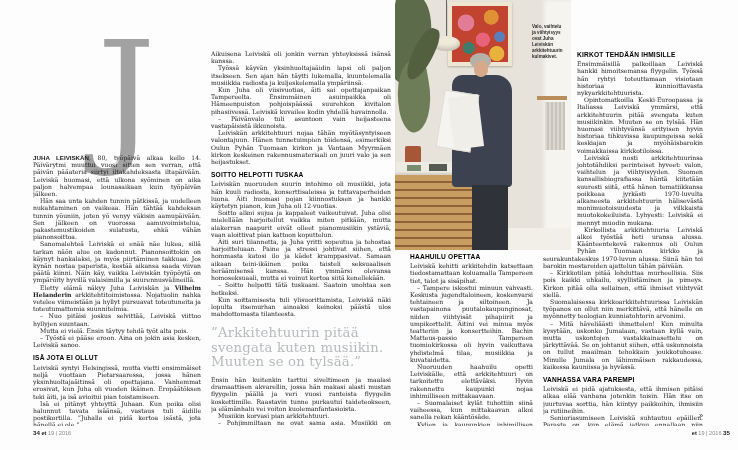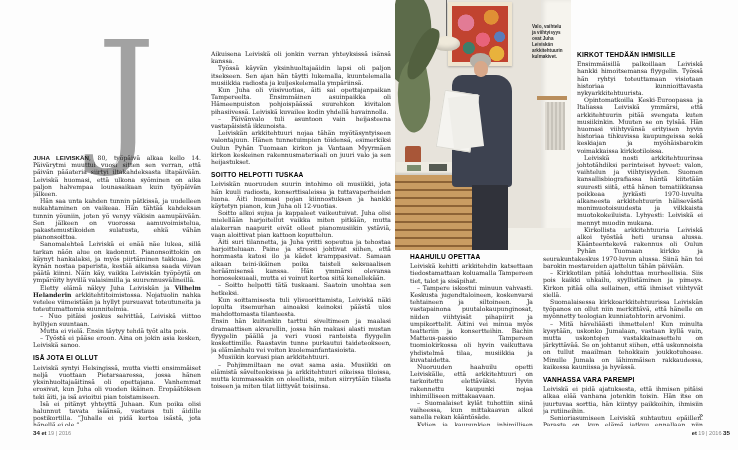--- a/index.html
+++ b/index.html
@@ -110,20 +110,21 @@
       <p class="ind">Työssä käyvän yksinhuoltajaäidin lapsi oli paljon itsekseen. Sen ajan hän täytti lukemalla, kuuntelemalla musiikkia radiosta ja kuljeskelemalla ympäriinsä.</p>
       <p class="ind">Kun Juha oli viisivuotias, äiti sai opettajanpaikan Tampereelta. Ensimmäinen asuinpaikka oli Hämeenpuiston pohjoispäässä suurehkon kivitalon pihasiivessä. Leiviskä kuvailee kodin yhdellä havainnolla.</p>
       <p class="ind">– Päivänvalo tuli asuntoon vain heijasteena vastapäisistä ikkunoista.</p>
       <p class="ind">Leiviskän arkkitehtuuri nojaa tähän myötäsyntyiseen valontajuun. Hänen tunnetuimpien töidensä, esimerkiksi Oulun Pyhän Tuomaan kirkon ja Vantaan Myyrmäen kirkon keskeinen rakennusmateriaali on juuri valo ja sen heijastukset.</p>
       <h3 class="subhead">SOITTO HELPOTTI TUSKAA</h3>
       <p>Leiviskän nuoruuden suurin intohimo oli musiikki, jota hän kuuli radiosta, konserttisaleissa ja tuttavaperheiden luona. Äiti huomasi pojan kiinnostuksen ja hankki käytetyn pianon, kun Juha oli 12-vuotias.</p>
       <p class="ind">Soitto alkoi sujua ja kappaleet vaikeutuivat. Juha olisi mielellään harjoitellut vaikka miten pitkään, mutta alakerran naapurit eivät olleet pianomusiikin ystäviä, vaan aloittivat pian kattoon koputtelun.</p>
       <p class="ind">Äiti suri tilannetta, ja Juha yritti sopeutua ja tehostaa harjoitteluaan. Paine ja stressi johtivat siihen, että hommasta katosi ilo ja kädet kramppasivat. Samaan aikaan teini-ikäinen poika taisteli seksuaalisen heräämisensä kanssa. Hän ymmärsi olevansa homoseksuaali, mutta ei voinut kertoa siitä kenellekään.</p>
       <p class="ind">– Soitto helpotti tätä tuskaani. Saatoin unohtaa sen hetkeksi.</p>
       <p class="ind">Kun soittamisesta tuli ylisuorittamista, Leiviskä näki lopulta itsemurhan ainoaksi keinoksi päästä ulos mahdottomasta tilanteesta.</p>
+      <div class="pullquote">”Arkkitehtuurin pitää svengata kuten musiikin. Muuten se on tylsää.”</div>
       <p>Ensin hän kuitenkin tarttui siveltimeen ja maalasi dramaattisen akvarellin, jossa hän makasi alasti mustan flyygelin päällä ja veri vuosi ranteista flyygelin koskettimille. Raastavin tunne purkautui taideteokseen, ja elämänhalu vei voiton kuolemanfantasioista.</p>
       <p class="ind">Musiikin korvasi pian arkkitehtuuri.</p>
       <p class="ind">– Pohjimmiltaan ne ovat sama asia. Musiikki on elämistä sävelteoksissa ja arkkitehtuuri oikeissa tiloissa, mutta kummassakin on oleellista, miten siirrytään tilasta toiseen ja miten tilat liittyvät toisiinsa.</p>
     </div>
 
     <div class="footer footer-left">
       <span class="pg">34</span>
       <span class="brand">et</span>
       <span class="issue">19 | 2016</span>
     </div>

